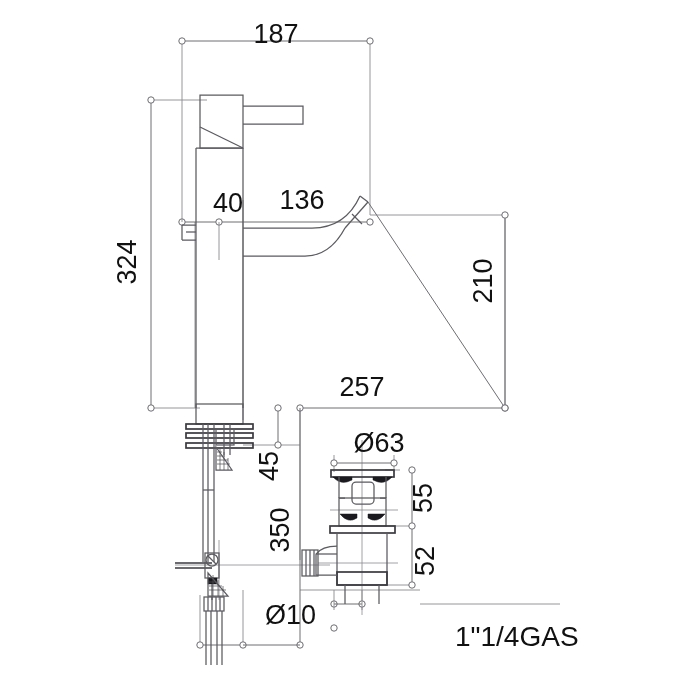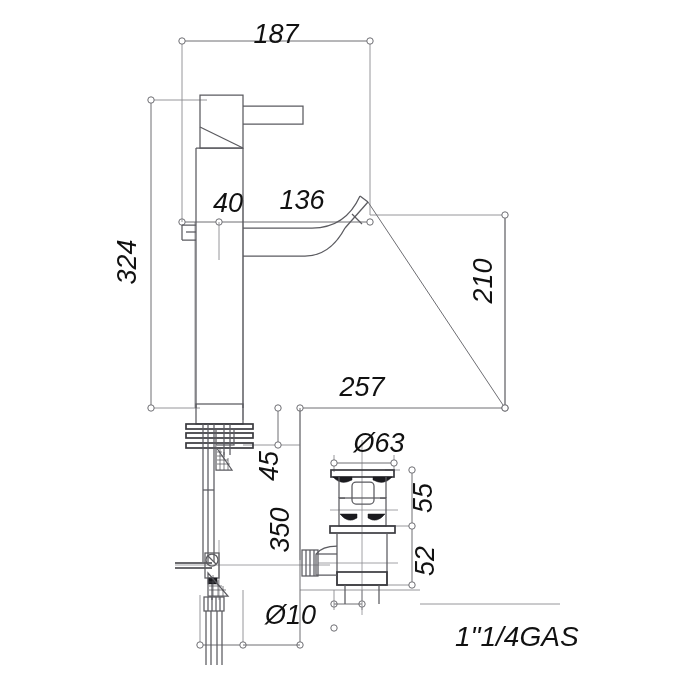--- a/index.html
+++ b/index.html
@@ -10,21 +10,20 @@
   }
   body {
     font-family: "Liberation Sans", sans-serif;
   }
   #drawing-root {
     position: relative;
     width: 628px;
     height: 700px;
     background: #ffffff;
     overflow: hidden;
-    font-style: italic;
   }
   #drawing-svg {
     position: absolute;
     left: 0;
     top: 0;
     width: 700px;
     height: 700px;
     display: block;
   }
   .dim-text {

